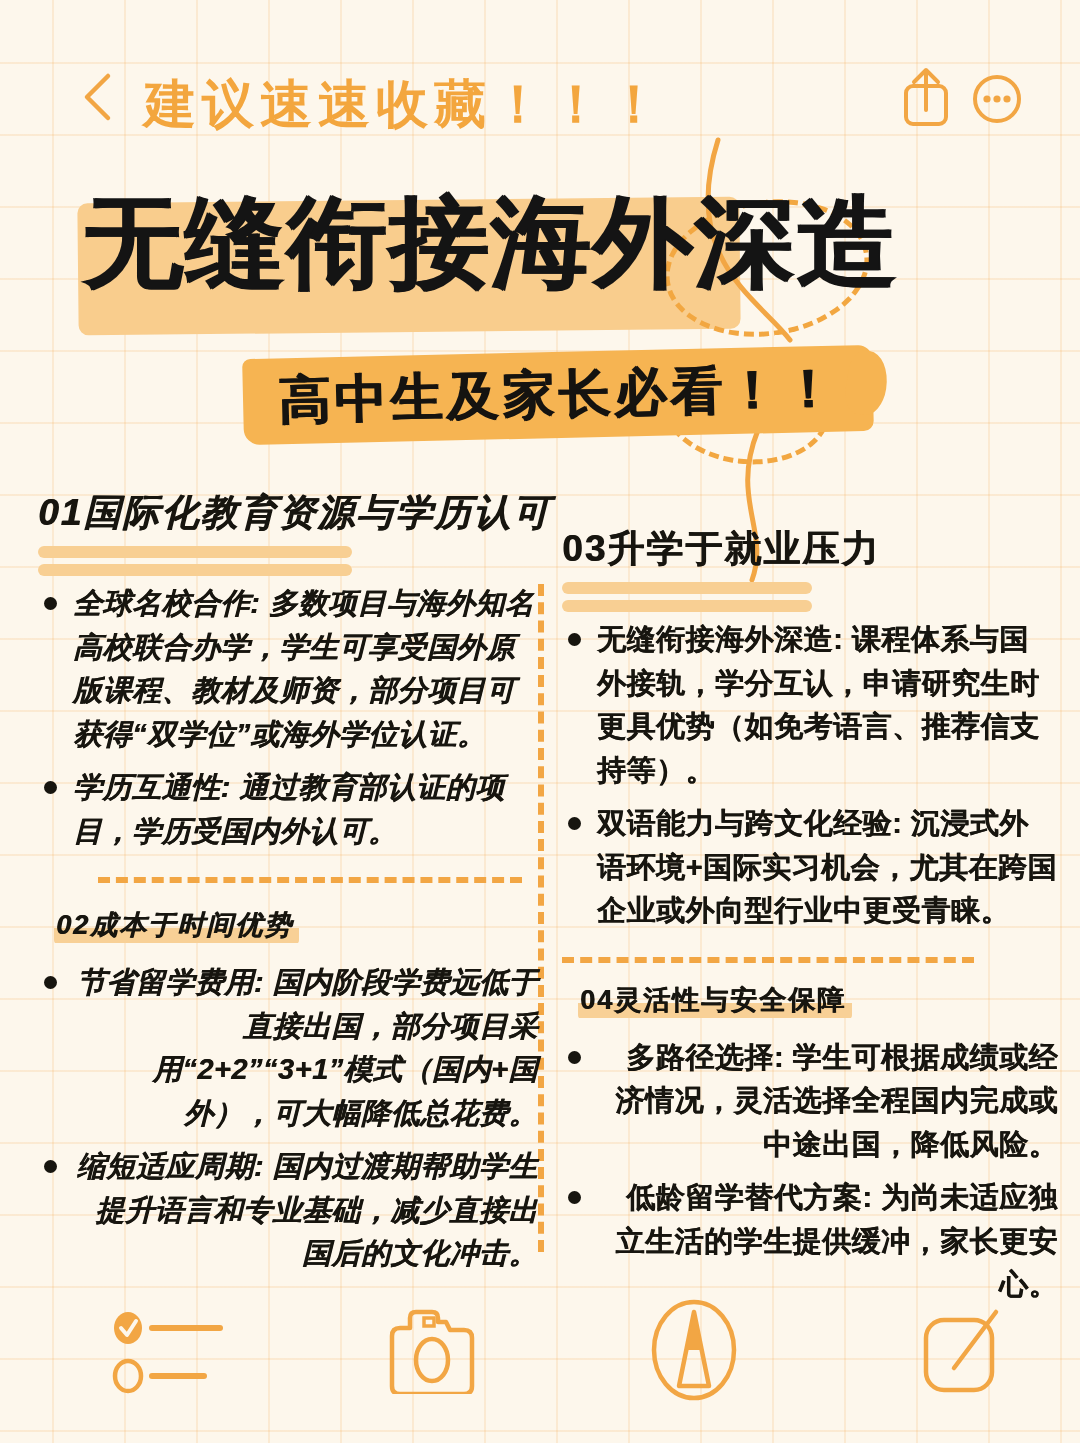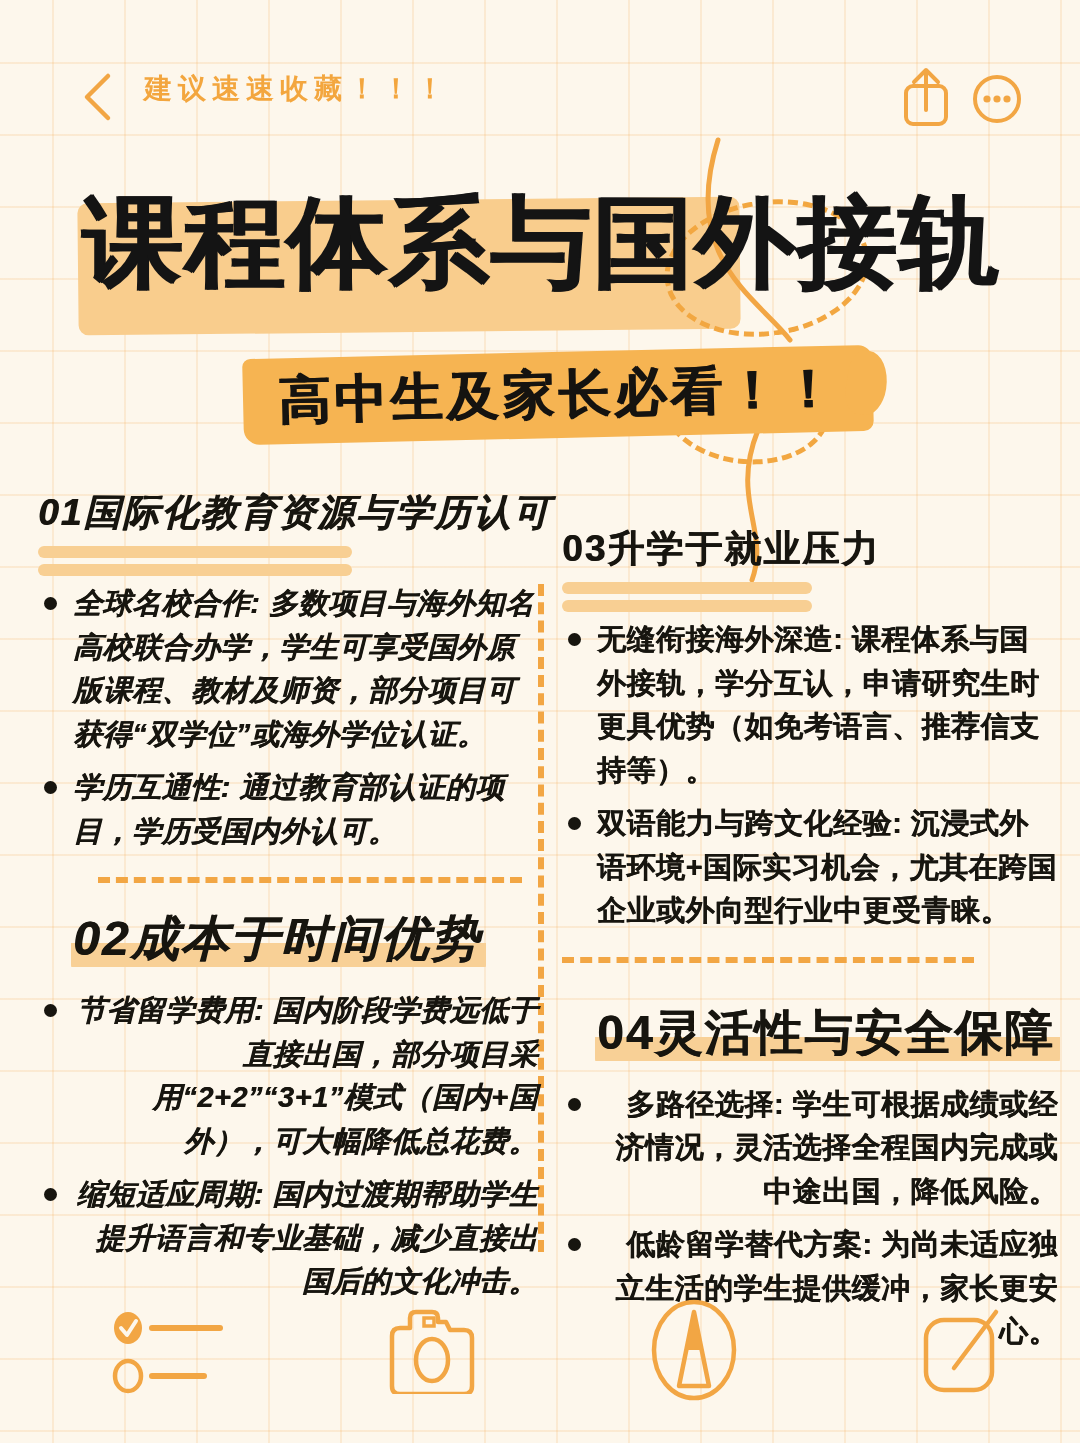--- a/index.html
+++ b/index.html
@@ -18,21 +18,21 @@
     background-position: -20px -10px;
     overflow: hidden;
     color: #171512;
   }
 
   
   .topbar { position: absolute; top: 66px; left: 80px; right: 58px; height: 64px; }
   .back-btn { position: absolute; left: 0; top: 6px; width: 34px; height: 50px; cursor: pointer; }
   .topbar-text {
     position: absolute; left: 64px; top: 4px;
-    font-size: 28px; font-weight: 800; letter-spacing: 6px;
+    font-size: 52px; font-weight: 800; letter-spacing: 6px;
     color: #f3a63e;
   }
   .share-btn { position: absolute; right: 70px; top: 0; width: 52px; height: 62px; cursor: pointer; }
   .more-btn  { position: absolute; right: 0; top: 8px; width: 50px; height: 50px; cursor: pointer; }
 
   
   .title-highlight {
     position: absolute; left: 78px; top: 200px;
     width: 662px; height: 132px;
     background: #f9cd8d; border-radius: 10px;
@@ -83,21 +83,21 @@
   .vdash {
     position: absolute; left: 538px; top: 584px; height: 668px; width: 0;
     border-left: 6px dashed #f2a644;
   }
 
   .sec-heading {
     font-size: 37px; font-weight: 800; letter-spacing: 2px;
     color: #17150f; white-space: nowrap;
     text-shadow: 0.8px 0 0 #17150f;
   }
-  .sec-heading.big { font-size: 48px; margin-left: 16px; padding-left: 17px; }
+  .sec-heading.big { font-size: 27px; margin-left: 16px; }
   .hl-half {
     background: linear-gradient(transparent 54%, #f8d096 54%, #f8d096 96%, transparent 96%);
     padding: 0 6px 4px 2px; border-radius: 4px;
   }
   .underline-double { margin-top: 8px; }
   .underline-double .bar {
     height: 12px; border-radius: 7px; background: #f8cf93; margin-bottom: 6px;
   }
   .u-01 .bar { width: 314px; }
   .u-03 .bar { width: 250px; }
@@ -109,21 +109,21 @@
     background: #17150f; margin: 15px 16px 0 6px;
   }
   .bullets .btxt {
     font-size: 29px; font-weight: 700; line-height: 1.5; letter-spacing: 0.5px;
     color: #17150f; text-shadow: 0.5px 0 0 #17150f;
   }
   .hdash { border-top: 6px dashed #f2a644; margin-top: 24px; }
   .hdash.left-col { margin-left: 60px; width: 424px; }
   .hdash.right-col { width: 412px; }
   .sec2-head { margin-top: 24px; }
-  .sec4-head { margin-top: 38px; }
+  .sec4-head { margin-top: 19px; }
   .col .bullets.tight { margin-top: 18px; text-align: right; }
 
   
   .toolbar {
     position: absolute; left: 0; right: 0; top: 1296px; height: 110px;
     display: flex; align-items: center;
   }
   .tool { position: absolute; cursor: pointer; }
   .tool-checklist { left: 108px; top: 8px; width: 122px; height: 94px; }
   .tool-camera    { left: 384px; top: 10px; width: 96px;  height: 88px; }
@@ -164,21 +164,21 @@
   </header>
 
   <div class="title-highlight"></div>
   <div class="deco-curve">
     <svg viewBox="0 0 200 460">
         <path d="M78,10 C 40,130 120,170 150,210 M118,300 C 90,370 130,400 112,450" fill="none" stroke="#f2a644" stroke-width="5" stroke-linecap="round"></path>
       </svg>
   </div>
   <div class="deco-ellipse-a"></div>
   <div class="deco-ellipse-b"></div>
-  <h1 class="page-title">课程体系与国外接轨</h1>
+  <h1 class="page-title">无缝衔接海外深造</h1>
 
   <div class="subtitle-banner">
     <span class="page-subtitle">高中生及家长必看！！</span>
   </div>
 
   <div class="vdash"></div>
 
   <section class="col col-left">
     <h2 class="sec-heading">01国际化教育资源与学历认可</h2>
     <div class="underline-double u-01">

